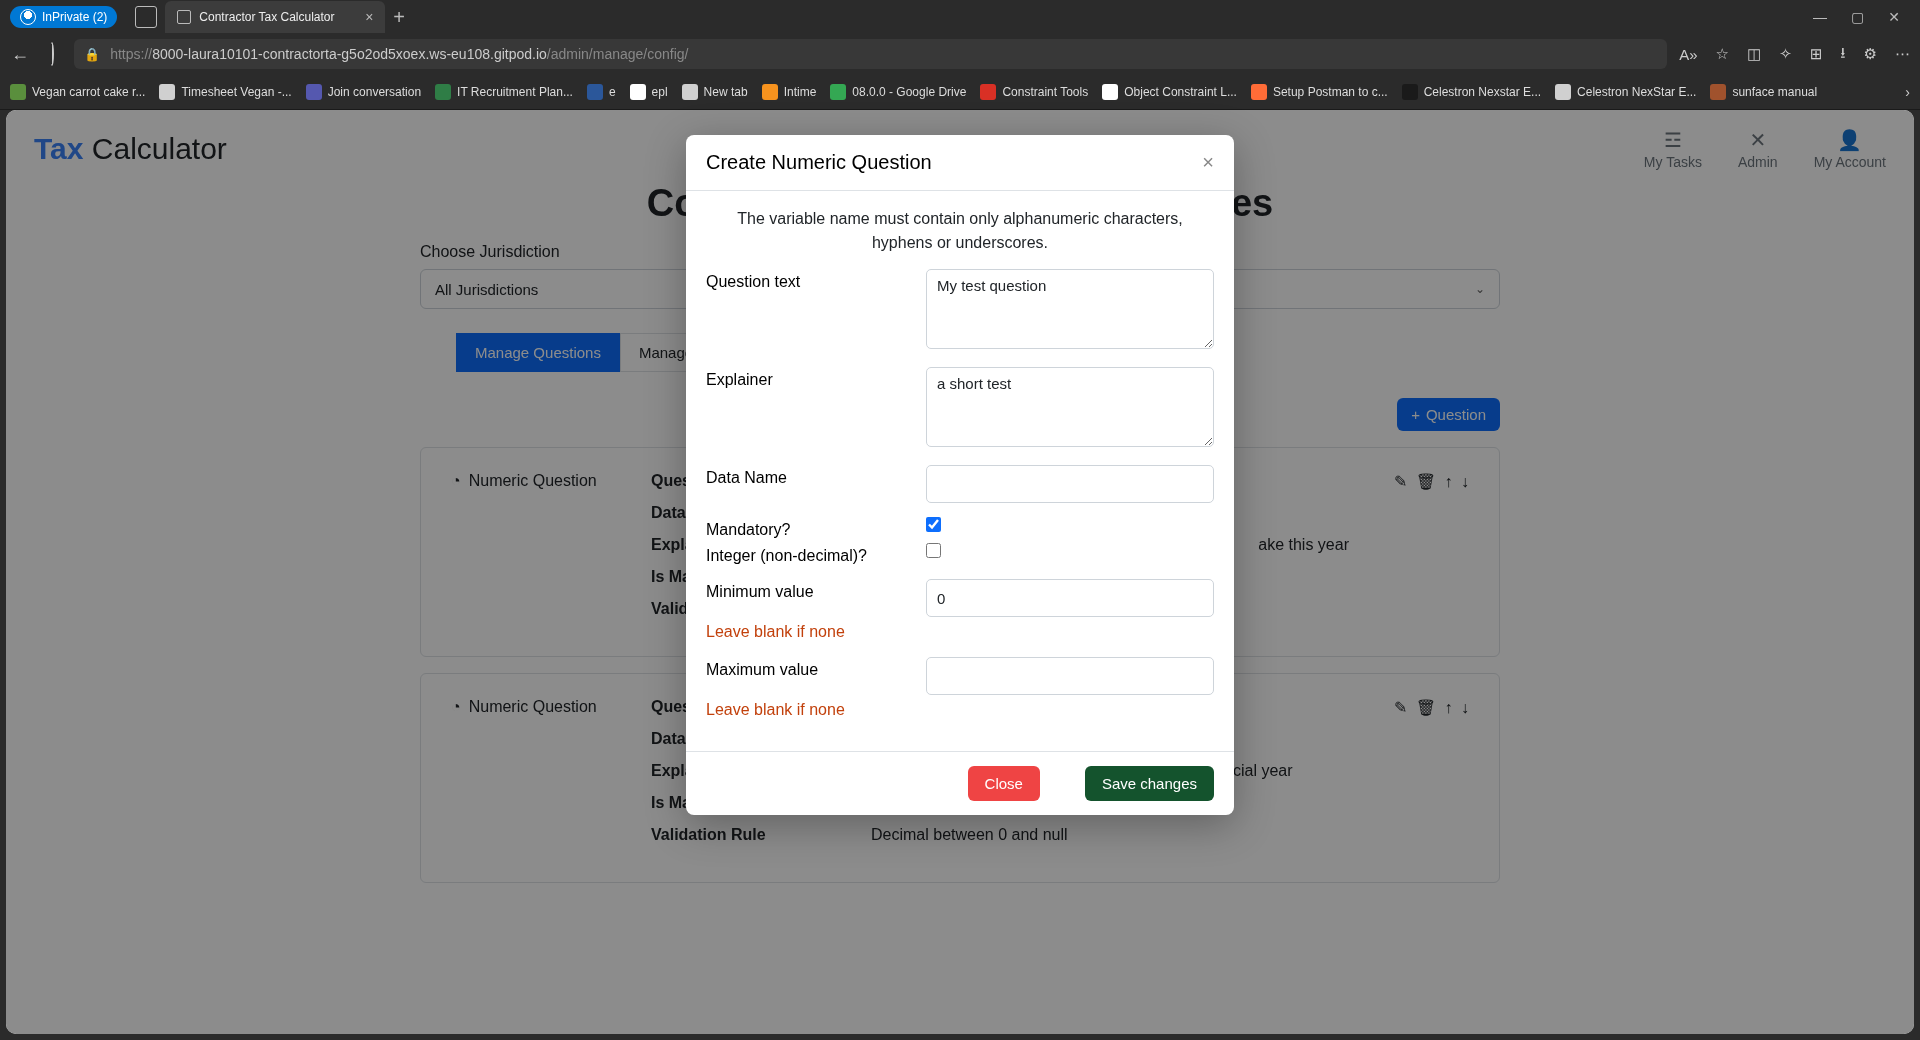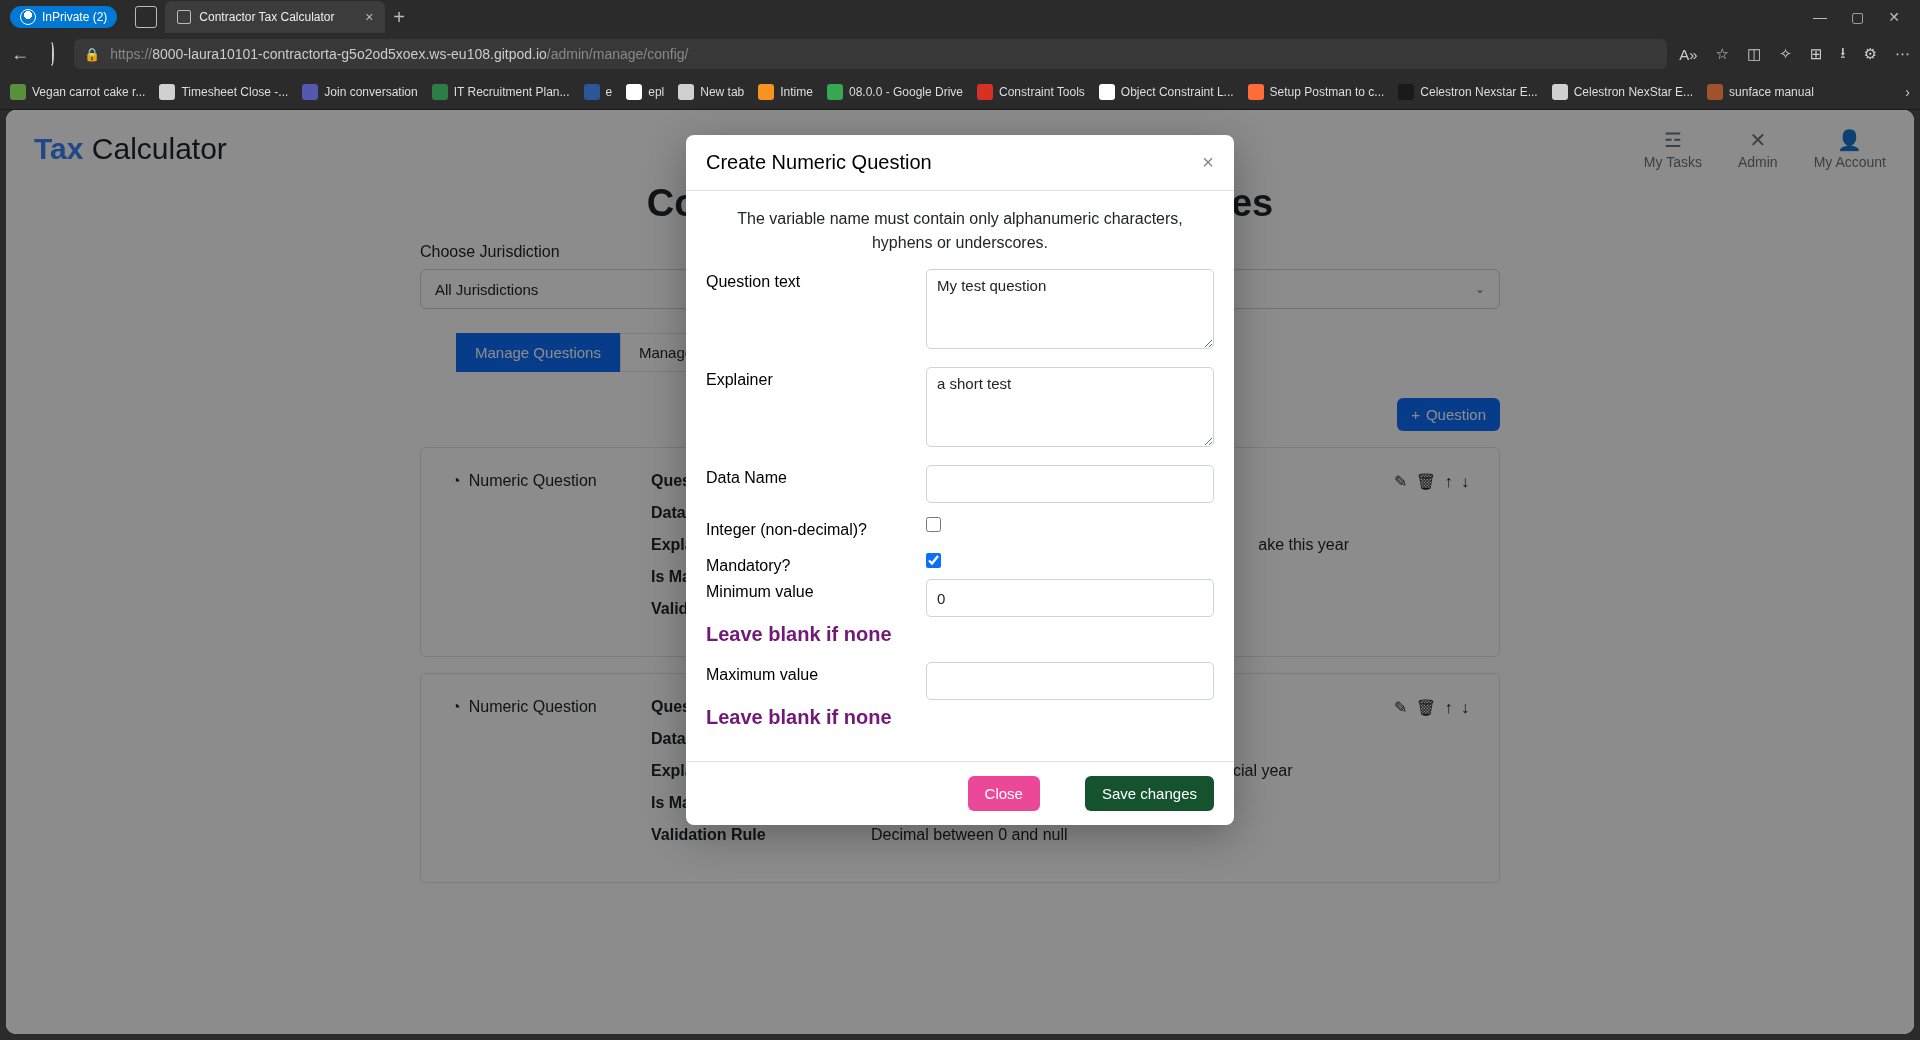--- a/index.html
+++ b/index.html
@@ -194,26 +194,26 @@
     .form-ctrl { flex:1;}
     .t-area {
       width:100%; border:1px solid #ced4da; border-radius:5px; padding:7px 10px;
       font-family:inherit; font-size:15px; resize:vertical; height:80px; color:#212529;
     }
     .t-input {
       width:100%; border:1px solid #ced4da; border-radius:5px; padding:7px 10px;
       font-size:15px; height:38px; color:#212529;
     }
     .cb { width:15px; height:15px; accent-color:#0d6efd;}
-    .hint { font-size:20px; color:#701a75; margin: 6px 0 16px; font-weight: bold;}
+    .hint { font-size:16px; color:#c2410c; margin: 6px 0 16px;}
     .modal-foot {
       border-top:1px solid #dee2e6; padding:14px 20px; display:flex; justify-content:flex-end; gap:10px;
     }
     .btn { padding:8px 16px; border-radius:6px; font-size:15px; cursor:pointer; border:1px solid transparent;}
-    .btn-sec { background:#ec4899; color:#fff;}
+    .btn-sec { background:#ef4444; color:#fff;}
     .btn-pri { background:#14532d; color:#fff;margin-left:35px;}
   </style>
 </head>
 <body>
 
 <div class="browser-top">
   <div class="title-bar">
     <div class="inprivate-badge">
       <span class="avatar"></span>
       <span>InPrivate (2)</span>
@@ -254,21 +254,21 @@
     </div>
   </div>
   <div class="bookmarks" id="bookmarks-bar">
 
     <div class="bm">
         <span class="ico" style="background: rgb(90, 143, 61);"></span>
         <span>Vegan carrot cake r...</span>
       </div>
       <div class="bm">
         <span class="ico" style="background: rgb(208, 208, 208);"></span>
-        <span>Timesheet Close -...</span>
+        <span>Timesheet Vegan -...</span>
       </div>
       <div class="bm">
         <span class="ico" style="background: rgb(85, 88, 175);"></span>
         <span>Join conversation</span>
       </div>
       <div class="bm">
         <span class="ico" style="background: rgb(47, 125, 70);"></span>
         <span>IT Recruitment Plan...</span>
       </div>
       <div class="bm">
@@ -459,31 +459,31 @@
       </div>
     </div>
 
     <div class="form-row">
       <div class="form-label">Data Name</div>
       <div class="form-ctrl">
         <input class="t-input" type="text" value="" style="">
       </div>
     </div>
 
+    <div class="form-row tight">
+      <div class="form-label">Mandatory?</div>
+      <div class="form-ctrl">
+        <input type="checkbox" class="cb" checked="" style="">
+      </div>
+    </div>
+
     <div class="form-row">
       <div class="form-label">Integer (non-decimal)?</div>
       <div class="form-ctrl">
         <input type="checkbox" class="cb" style="">
-      </div>
-    </div>
-
-    <div class="form-row tight">
-      <div class="form-label">Mandatory?</div>
-      <div class="form-ctrl">
-        <input type="checkbox" class="cb" checked="" style="">
       </div>
     </div>
 
     <div class="form-row tight">
       <div class="form-label">Minimum value</div>
       <div class="form-ctrl">
         <input class="t-input" type="text" value="0" style="">
       </div>
     </div>
     <div class="hint">Leave blank if none</div>

